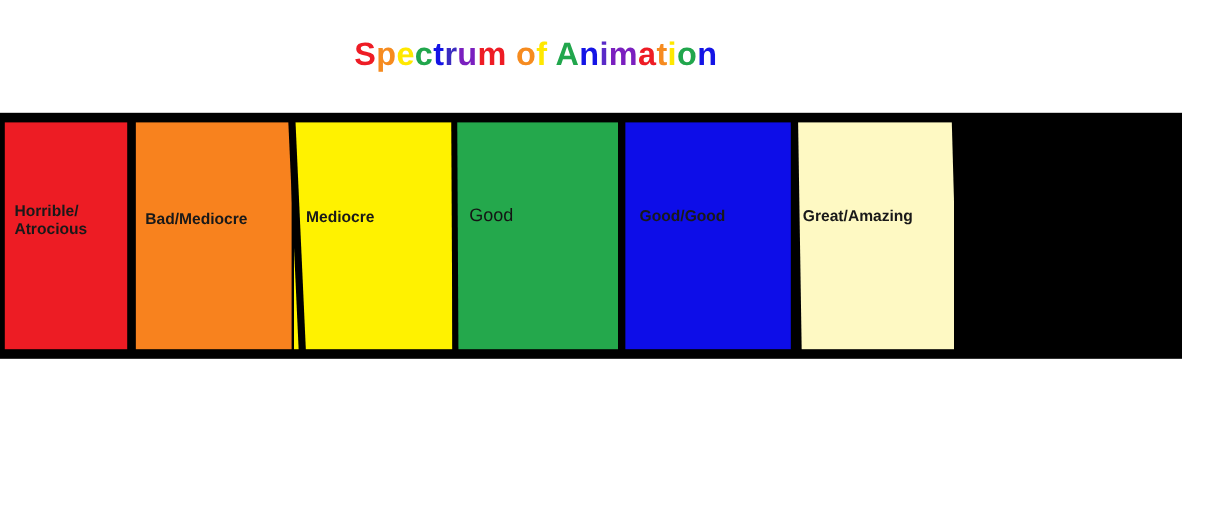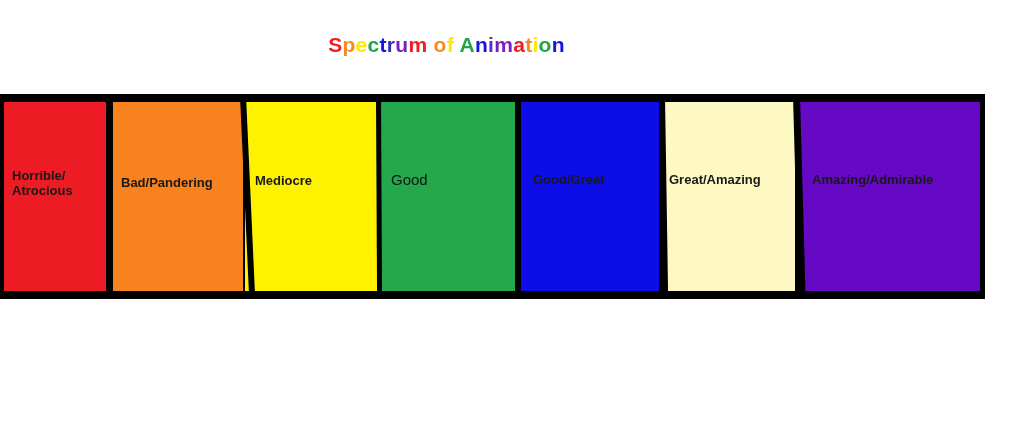--- a/index.html
+++ b/index.html
@@ -15,21 +15,21 @@
     font-family: "Liberation Sans", sans-serif;
   }
 
   
   #title {
     position: absolute;
     left: 0;
     top: 28px;
     width: 893px;
     text-align: center;
-    font-size: 21px;
+    font-size: 27px;
     font-weight: bold;
     letter-spacing: 0.3px;
     line-height: 34px;
     white-space: pre;
     font-family: "Liberation Sans", sans-serif;
   }
   #title span { display: inline; }
 
   
   #spectrum {
@@ -73,36 +73,33 @@
 <body>
 
 <div id="title"><span style="color: rgb(238, 28, 37);">S</span><span style="color: rgb(246, 139, 31);">p</span><span style="color: rgb(255, 232, 0);">e</span><span style="color: rgb(33, 166, 76);">c</span><span style="color: rgb(20, 20, 230);">t</span><span style="color: rgb(58, 43, 192);">r</span><span style="color: rgb(122, 31, 191);">u</span><span style="color: rgb(238, 28, 37);">m</span><span style="color: rgb(255, 255, 255);"> </span><span style="color: rgb(246, 139, 31);">o</span><span style="color: rgb(255, 232, 0);">f</span><span style="color: rgb(255, 255, 255);"> </span><span style="color: rgb(33, 166, 76);">A</span><span style="color: rgb(20, 20, 230);">n</span><span style="color: rgb(90, 43, 200);">i</span><span style="color: rgb(122, 31, 191);">m</span><span style="color: rgb(238, 28, 37);">a</span><span style="color: rgb(246, 139, 31);">t</span><span style="color: rgb(255, 232, 0);">i</span><span style="color: rgb(33, 166, 76);">o</span><span style="color: rgb(20, 20, 230);">n</span></div>
 
 <div id="spectrum">
     <div class="cell" style="left: 4px; width: 102px; background: rgb(237, 28, 36);">
       <div class="cell-label" style="left: 8px; top: 66px;">Horrible/
 Atrocious</div>
     </div>
     <div class="cell" style="left: 113px; width: 130px; background: rgb(248, 130, 30);">
-      <div class="cell-label" style="left: 8px; top: 73px;">Bad/Pandering</div>
+      <div class="cell-label" style="left: 8px; top: 73px;">Bad/Mediocre</div>
     </div>
     <div class="cell" style="left: 380px; width: 135px; background: rgb(36, 168, 76);">
       <div class="cell-label thin" style="left: 11px; top: 70px;">Good</div>
     </div>
     <div class="cell" style="left: 245px; width: 132px; background: rgb(255, 242, 0);">
       <div class="cell-label" style="left: 10px; top: 71px;">Mediocre</div>
     </div>
     <div class="cell" style="left: 521px; width: 138px; background: rgb(13, 13, 232);">
-      <div class="cell-label" style="left: 12px; top: 70px;">Good/Great</div>
+      <div class="cell-label" style="left: 12px; top: 70px;">Good/Good</div>
     </div>
     <div class="cell" style="left: 665px; width: 130px; background: #fef9c3;">
       <div class="cell-label" style="left: 4px; top: 70px;">Great/Amazing</div>
-    </div>
-    <div class="cell" style="left: 800px; width: 180px; background: rgb(102, 9, 196);">
-      <div class="cell-label" style="left: 12px; top: 70px;">Amazing/Admirable</div>
     </div>
     <div class="divider" style="left: 107px; width: 6px; transform: rotate(0deg);"></div>
     <div class="divider" style="left: 240px; width: 6px; transform: rotate(-2.6deg);"></div>
     <div class="divider" style="left: 376px; width: 5px; transform: rotate(-0.3deg);"></div>
     <div class="divider" style="left: 515px; width: 6px; transform: rotate(0deg);"></div>
     <div class="divider" style="left: 659px; width: 6px; transform: rotate(-0.9deg);"></div>
     <div class="divider" style="left: 793px; width: 7px; transform: rotate(-1.6deg);"></div>
   </div>
 
 </body></html>

